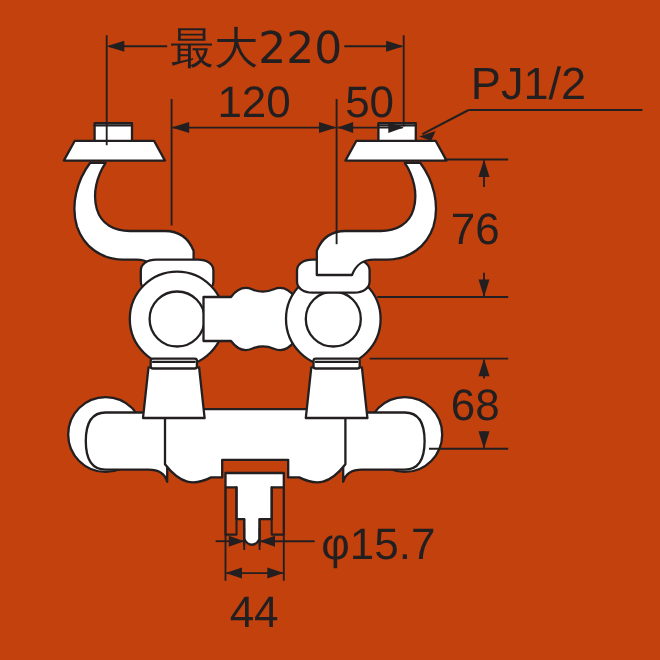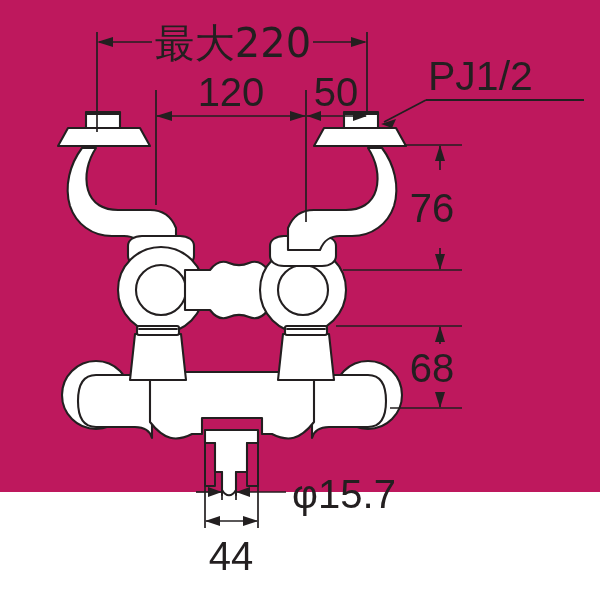--- a/index.html
+++ b/index.html
@@ -9,22 +9,22 @@
   }
   body {
     width: 600px;
     height: 600px;
     font-family: "Liberation Sans", sans-serif;
     overflow: hidden;
   }
   #drawing-root {
     position: relative;
     width: 600px;
-    height: 492px;
-    background: #be185d;
+    height: 600px;
+    background: #c2410c;
   }
   svg#tech-drawing {
     display: block;
     width: 600px;
     height: 600px;
   }
   .outline {
     fill: #ffffff;
     stroke: #231f20;
     stroke-width: 2.1;

